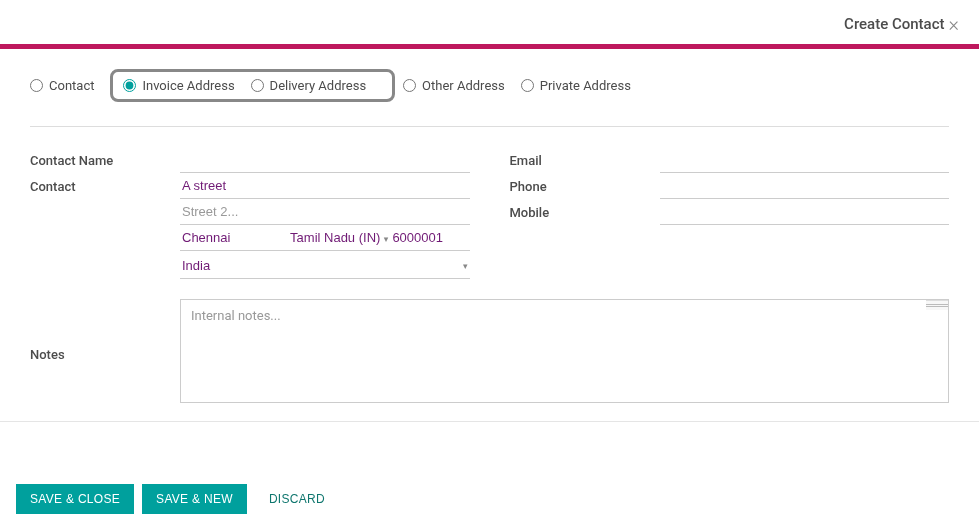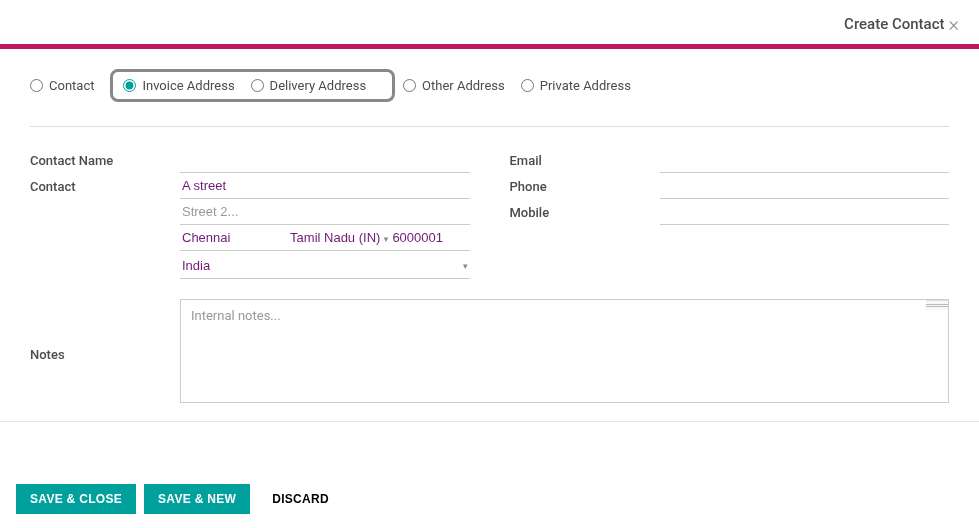--- a/index.html
+++ b/index.html
@@ -187,31 +187,31 @@
       padding: 14px 16px;
       display: flex;
       gap: 8px;
       align-items: center;
     }
     .btn {
       padding: 8px 14px;
       font-size: 12px;
       border: none;
       cursor: pointer;
-      font-weight: 700;
+      font-weight: 400;
       letter-spacing: 0.3px;
       margin-top: 48px;
     }
     .btn-primary {
       background: #00a09d;
       color: #fff;
     }
     .btn-secondary {
       background: transparent;
-      color: #000000;
+      color: #0f766e;
     }
   </style>
 </head>
 <body>
 
 <div class="modal">
 
   <div class="modal-header">
     <div class="modal-title">Create Contact</div>
     <div class="close-icon">×</div>

